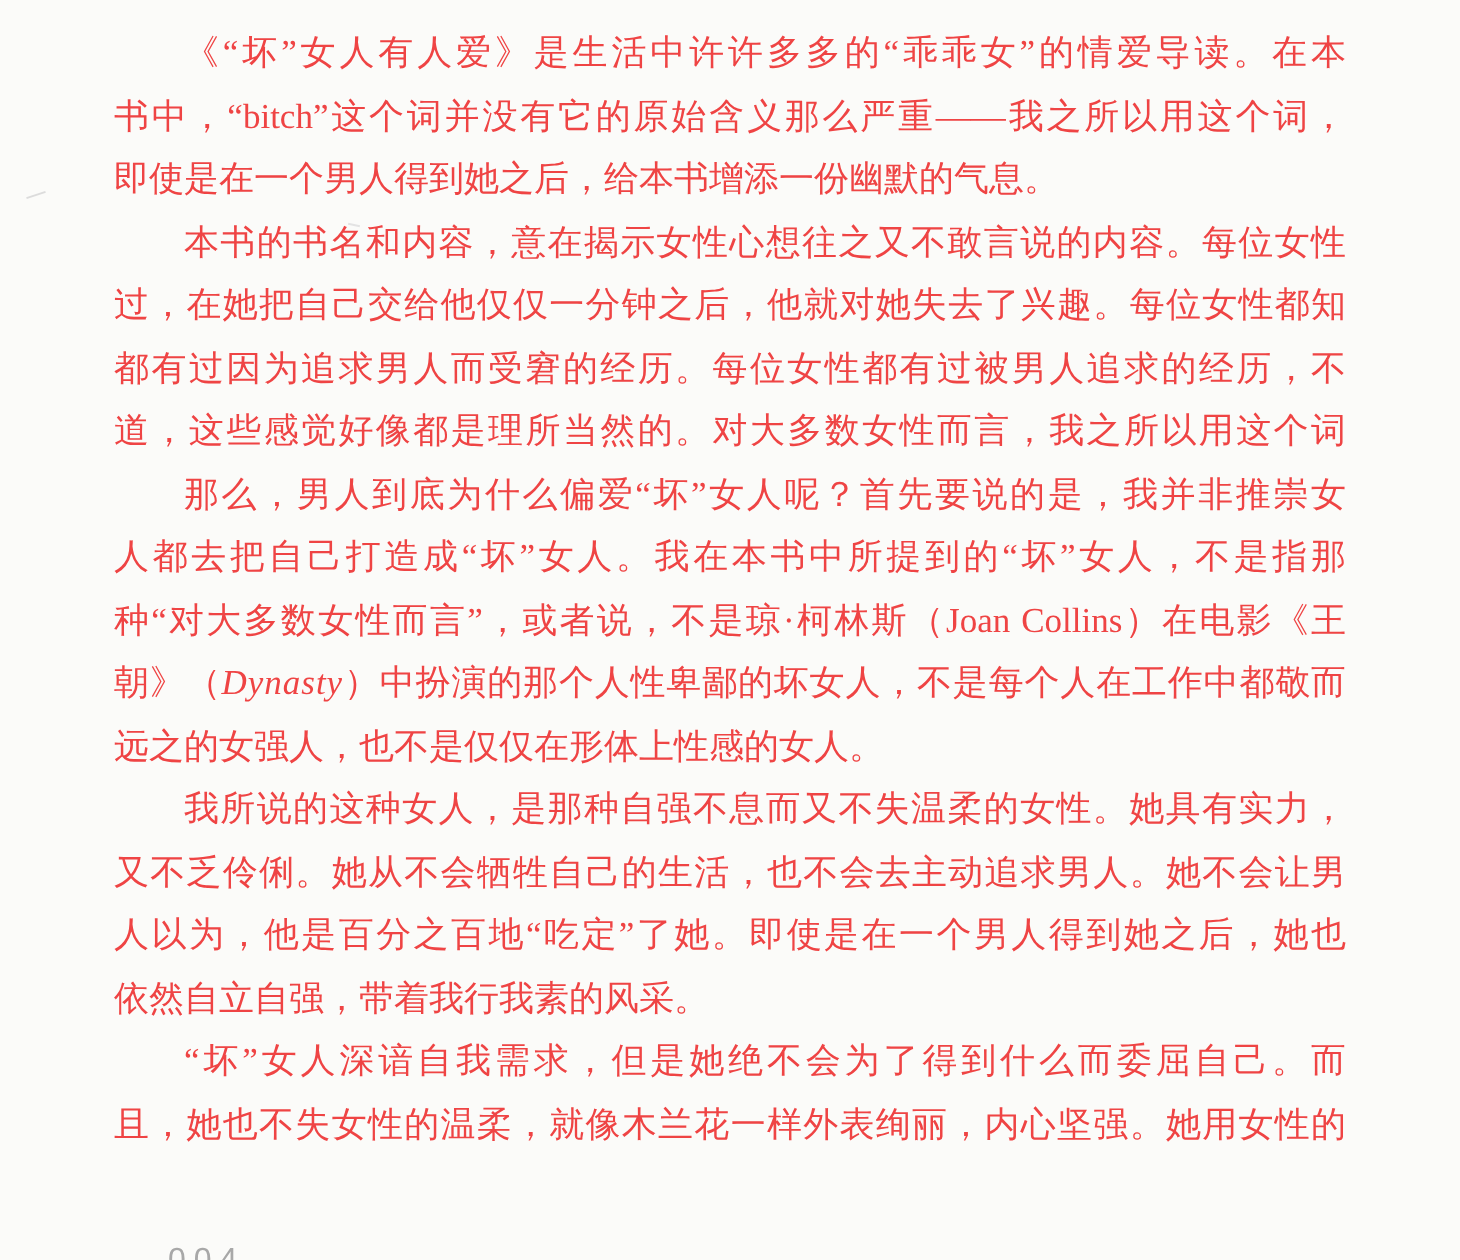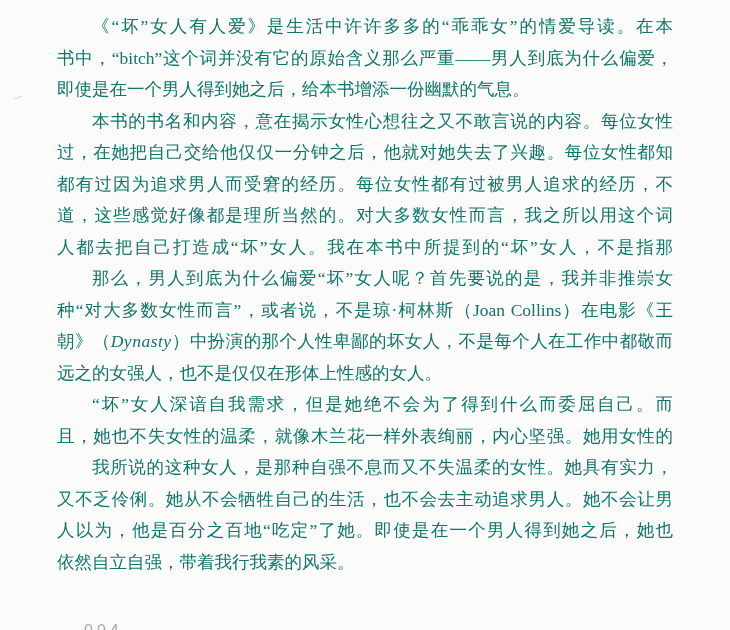--- a/index.html
+++ b/index.html
@@ -15,21 +15,21 @@
     overflow: hidden;
     font-family: "Liberation Serif", serif;
   }
   .text-block {
     position: absolute;
     left: 57px;
     top: 11px;
     width: 616px;
     font-size: 17.5px;
     line-height: 31.5px;
-    color: #0f766e;
+    color: #ef4444;
     -webkit-font-smoothing: antialiased;
   }
   .para {
     margin: 0;
     padding: 0;
   }
   .line {
     height: 31.5px;
     overflow: hidden;
     text-align: justify;
@@ -80,48 +80,48 @@
 
 <div class="page">
 
   <div class="scan-artifact-1"></div>
   <div class="scan-artifact-2"></div>
 
   <div class="text-block">
 
     <div class="para">
       <div class="line indent">《“坏”女人有人爱》是生活中许许多多的“乖乖女”的情爱导读。在本</div>
-      <div class="line">书中，“bitch”这个词并没有它的原始含义那么严重——男人到底为什么偏爱，</div>
+      <div class="line">书中，“bitch”这个词并没有它的原始含义那么严重——我之所以用这个词，</div>
       <div class="line last">即使是在一个男人得到她之后，给本书增添一份幽默的气息。</div>
     </div>
 
     <div class="para">
       <div class="line indent">本书的书名和内容，意在揭示女性心想往之又不敢言说的内容。每位女性</div>
       <div class="line">过，在她把自己交给他仅仅一分钟之后，他就对她失去了兴趣。每位女性都知</div>
       <div class="line">都有过因为追求男人而受窘的经历。每位女性都有过被男人追求的经历，不</div>
       <div class="line">道，这些感觉好像都是理所当然的。对大多数女性而言，我之所以用这个词</div>
     </div>
 
     <div class="para">
+      <div class="line indent">那么，男人到底为什么偏爱“坏”女人呢？首先要说的是，我并非推崇女</div>
       <div class="line">人都去把自己打造成“坏”女人。我在本书中所提到的“坏”女人，不是指那</div>
-      <div class="line indent">那么，男人到底为什么偏爱“坏”女人呢？首先要说的是，我并非推崇女</div>
       <div class="line">种“对大多数女性而言”，或者说，不是琼·柯林斯（Joan Collins）在电影《王</div>
       <div class="line">朝》（<i>Dynasty</i>）中扮演的那个人性卑鄙的坏女人，不是每个人在工作中都敬而</div>
       <div class="line last">远之的女强人，也不是仅仅在形体上性感的女人。</div>
-    </div>
-
-    <div class="para">
-      <div class="line indent">“坏”女人深谙自我需求，但是她绝不会为了得到什么而委屈自己。而</div>
-      <div class="line">且，她也不失女性的温柔，就像木兰花一样外表绚丽，内心坚强。她用女性的</div>
     </div>
 
     <div class="para">
       <div class="line indent">我所说的这种女人，是那种自强不息而又不失温柔的女性。她具有实力，</div>
       <div class="line">又不乏伶俐。她从不会牺牲自己的生活，也不会去主动追求男人。她不会让男</div>
       <div class="line">人以为，他是百分之百地“吃定”了她。即使是在一个男人得到她之后，她也</div>
       <div class="line last">依然自立自强，带着我行我素的风采。</div>
     </div>
 
+    <div class="para">
+      <div class="line indent">“坏”女人深谙自我需求，但是她绝不会为了得到什么而委屈自己。而</div>
+      <div class="line">且，她也不失女性的温柔，就像木兰花一样外表绚丽，内心坚强。她用女性的</div>
+    </div>
+
   </div>
 
   <div class="page-num">004</div>
 
 </div>
 
 </body></html>

